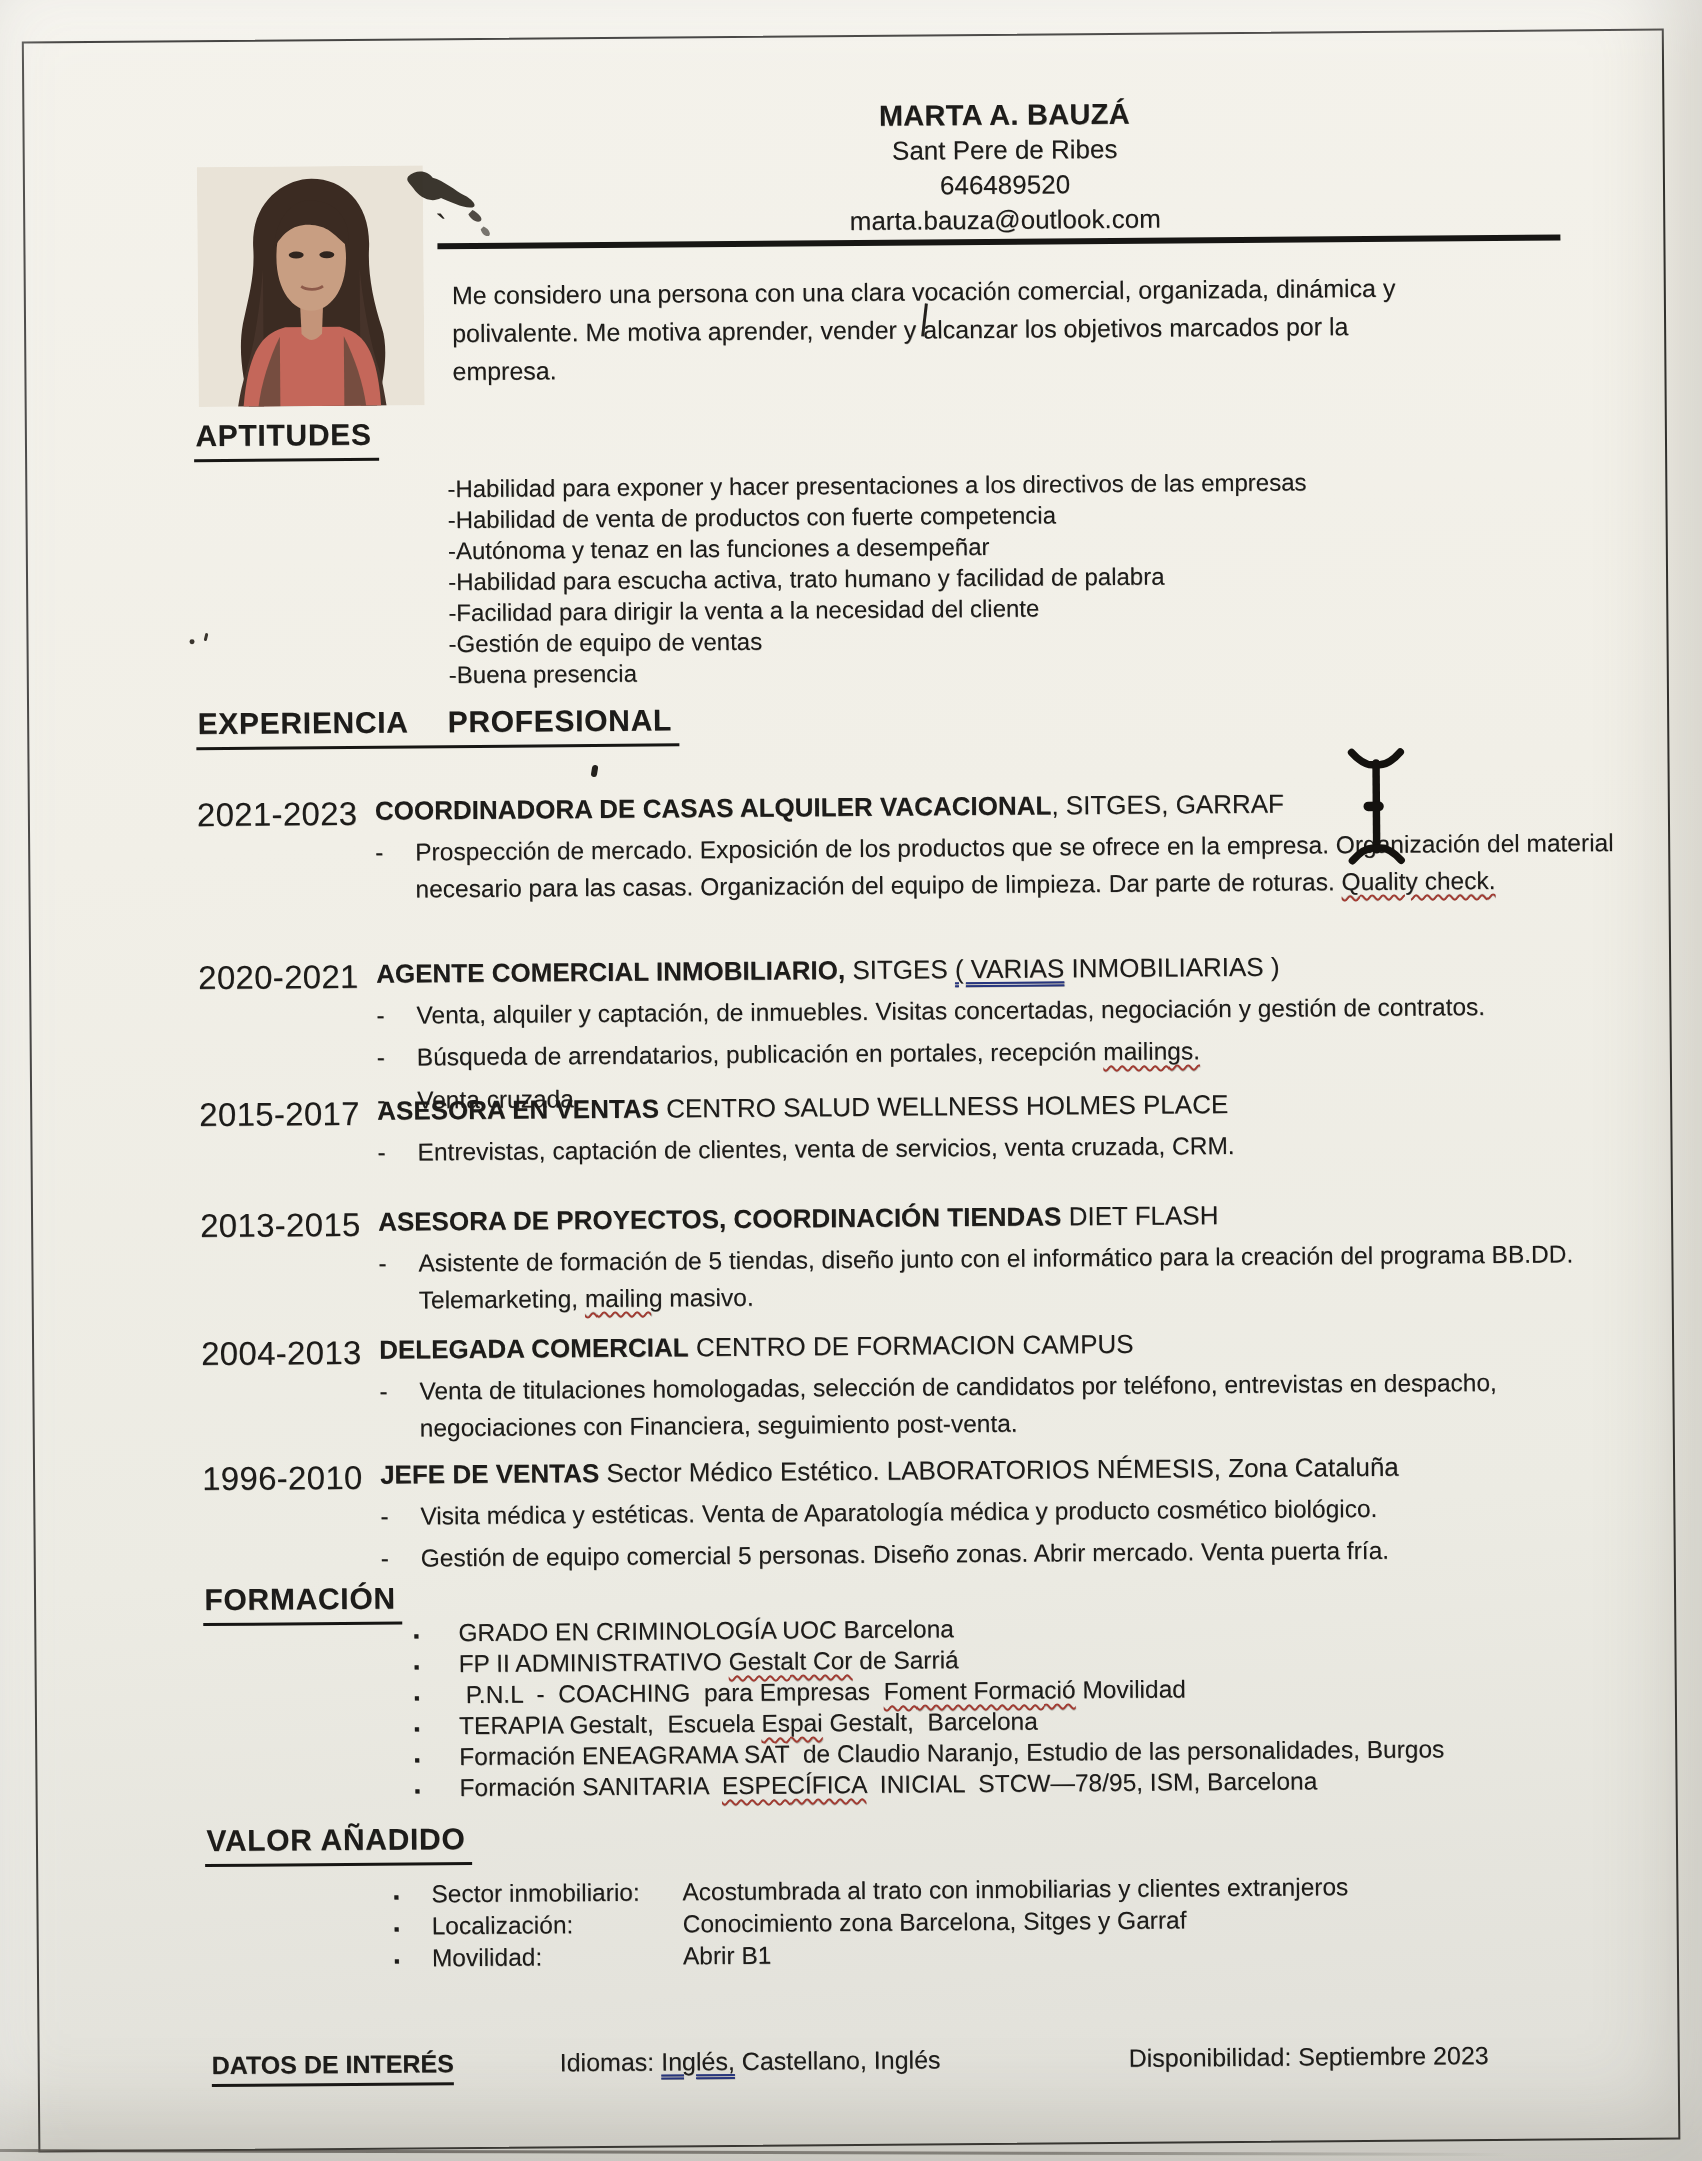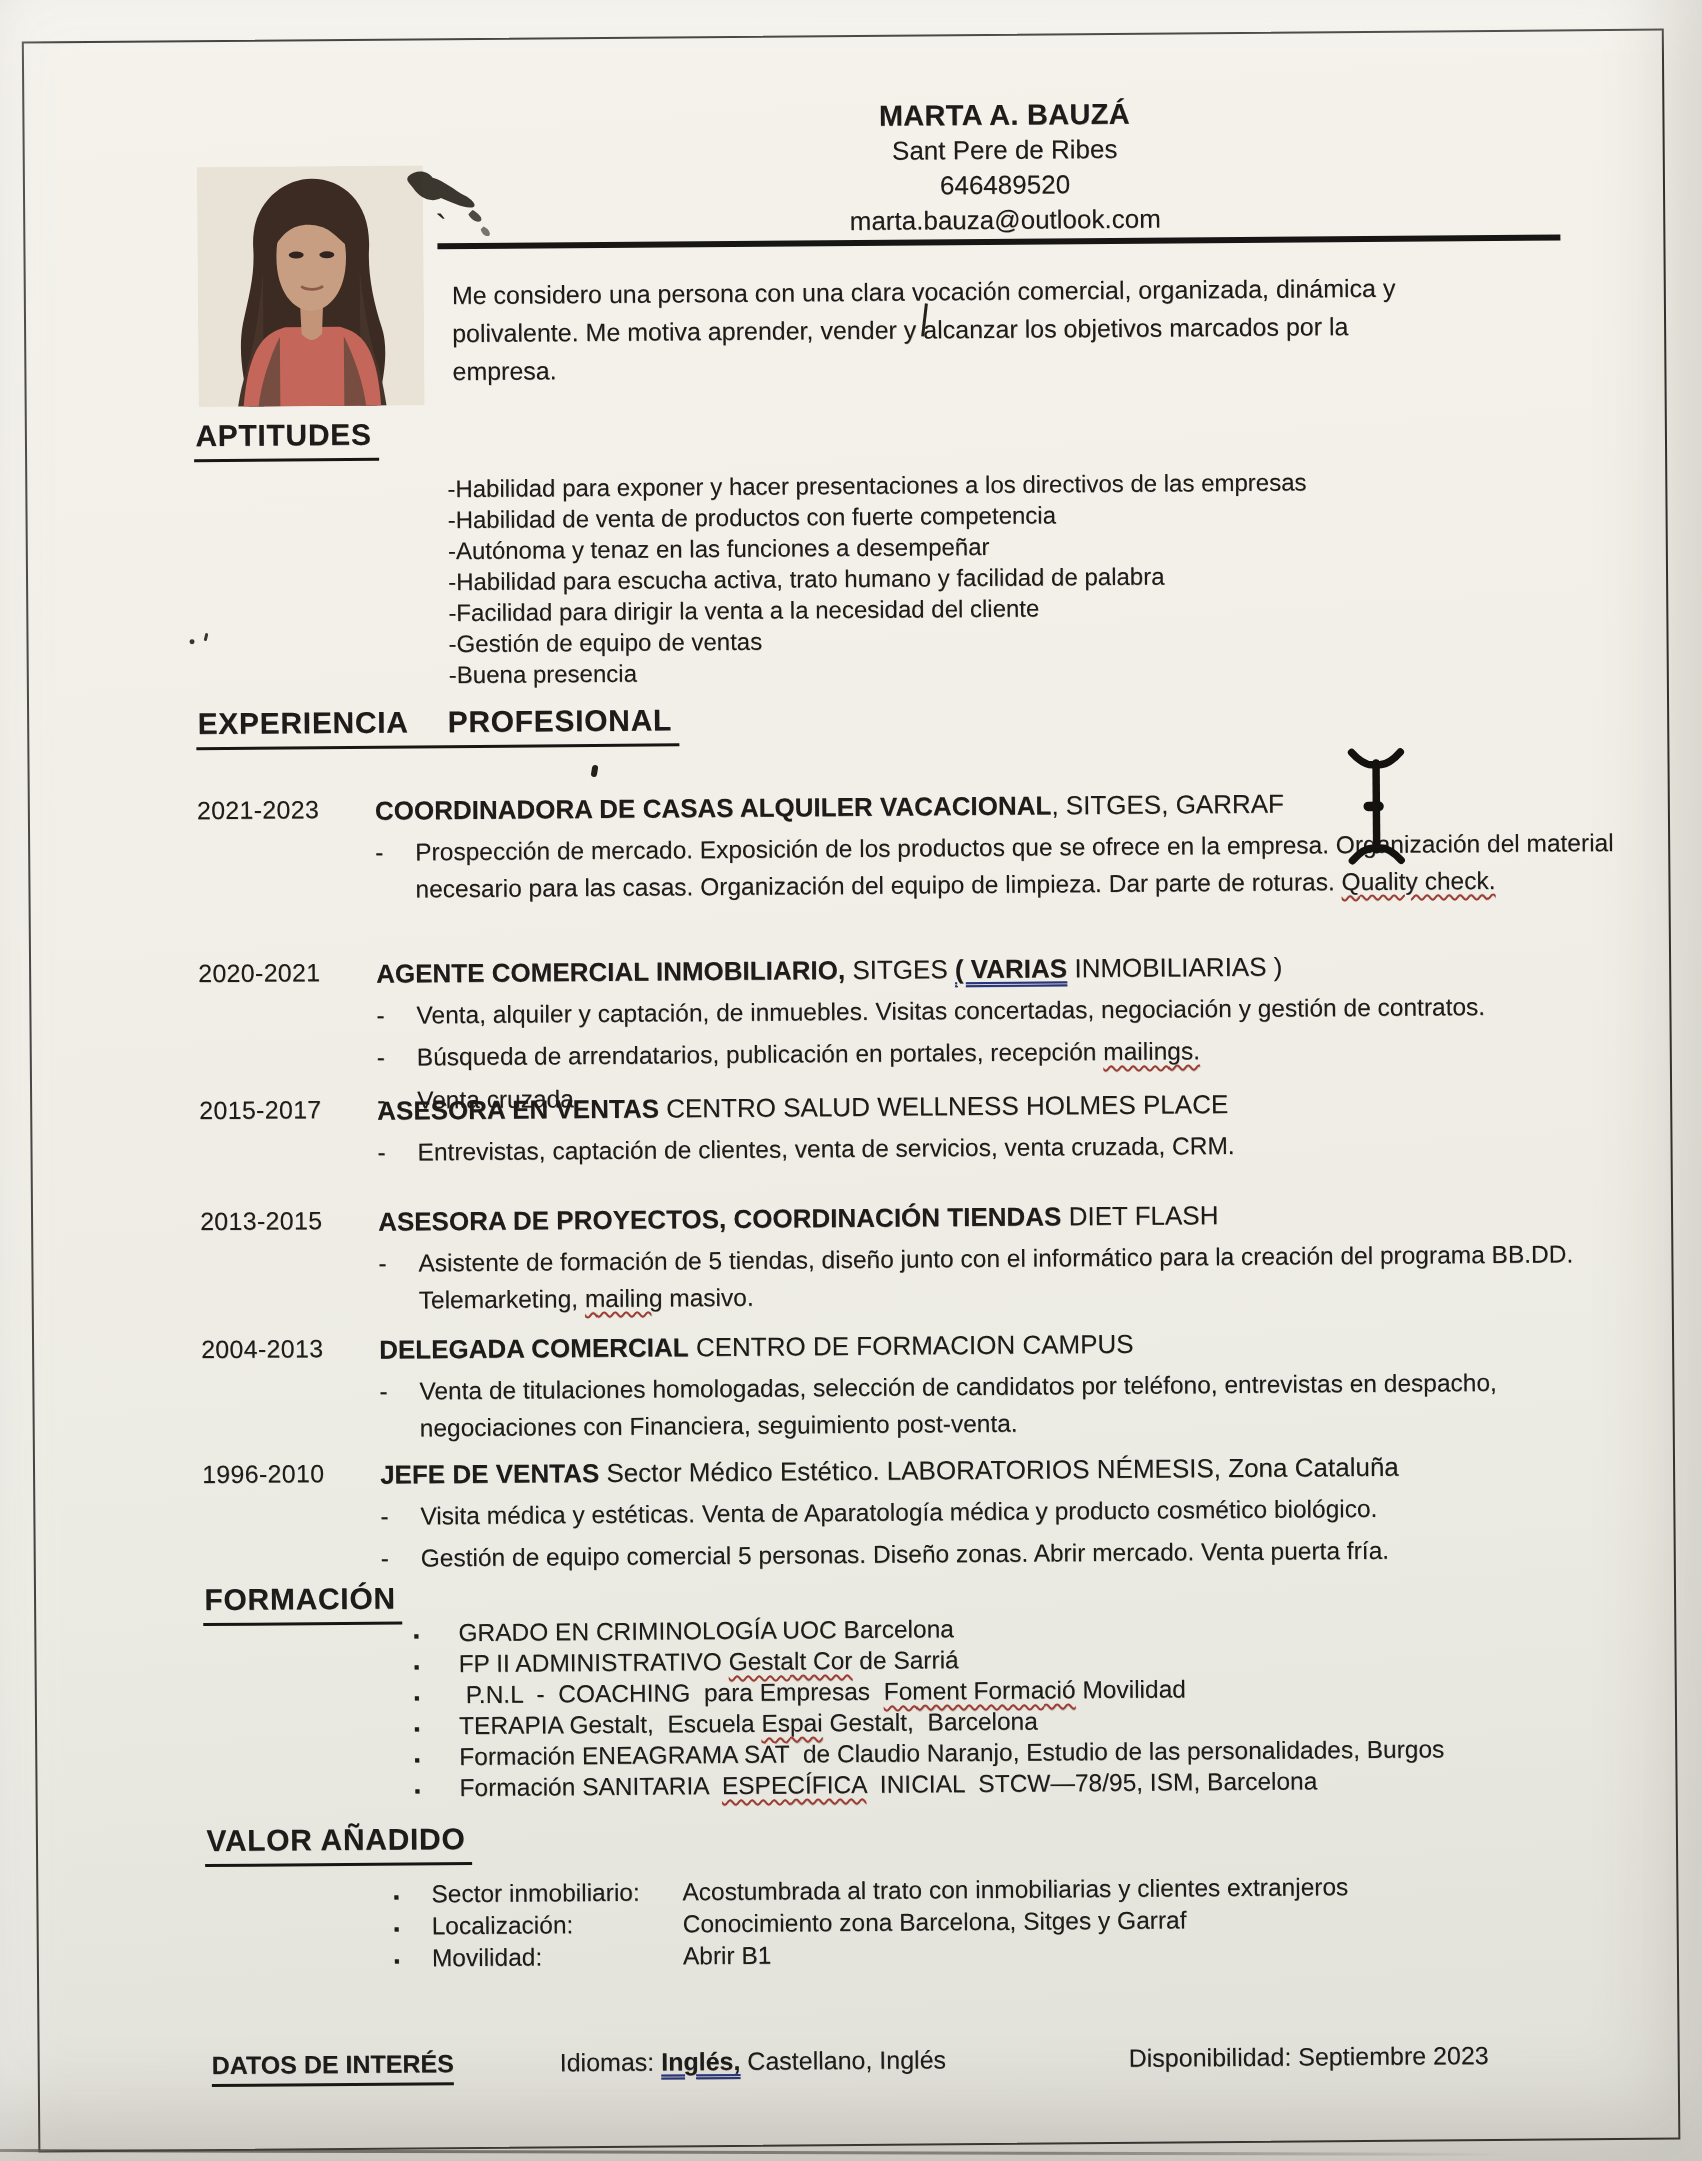--- a/index.html
+++ b/index.html
@@ -12,33 +12,33 @@
   .frame{position:absolute;left:30px;top:35px;width:1638px;height:2107px;
     border:2.7px solid rgba(26,25,23,.92);}
   .paper-edge{position:absolute;left:0;top:2151px;width:1506px;height:3.4px;
     background:linear-gradient(90deg,rgba(60,56,50,.75),rgba(60,56,50,.55) 70%,rgba(60,56,50,0));transform:rotate(0.15deg);}
   .txt{text-shadow:0.3px 0.4px 0.5px rgba(45,40,33,.4);}
   .rich{white-space:pre-wrap;}
   .m-b{font-weight:bold;}
   .m-r{text-decoration-line:underline;text-decoration-style:wavy;text-decoration-color:#a23a31;
        text-decoration-thickness:2px;text-underline-offset:4.8px;}
   .m-u2{text-decoration-line:underline;text-decoration-style:double;text-decoration-color:#27357e;
-       text-decoration-thickness:2px;text-underline-offset:4.1px;font-weight:bold;}
+       text-decoration-thickness:2px;text-underline-offset:4.1px;}
   .h{font-weight:bold;font-size:30px;letter-spacing:0.7px;display:inline-block;
      border-bottom:3.4px solid #171614;padding:0 6.8px 6.1px 1.4px;white-space:pre-wrap;}
   .hdr{position:absolute;left:501px;top:99px;width:1022px;text-align:center;line-height:35px;font-size:26px;}
   .hdr .nm{font-weight:bold;font-size:29px;letter-spacing:0.3px;}
   .rule{position:absolute;left:444px;top:240px;width:1123px;height:6.1px;background:#171614;}
   .summary{position:absolute;left:458px;top:273px;width:995px;font-size:25px;line-height:38px;}
   .apt-h{position:absolute;left:199px;top:414px;}
   .apt-list{position:absolute;left:452px;top:470px;font-size:24px;line-height:31px;}
   .exp-h{position:absolute;left:199px;top:702px;}
   .exp-h .h{word-spacing:11px;}
   .entry{position:absolute;left:0;width:1702px;}
-  .years{position:absolute;left:199px;top:1.4px;font-size:25px;letter-spacing:0.3px;}
+  .years{position:absolute;left:199px;top:1.4px;font-size:33px;letter-spacing:0.3px;}
   .econtent{margin-left:377px;width:1267px;}
   .etitle{font-size:26px;line-height:34px;}
   .brow{display:flex;margin-top:5.5px;}
   .brow .dash{width:40px;flex:0 0 40px;font-size:24.5px;line-height:37px;}
   .btext{width:1206px;font-size:24.5px;line-height:37px;}
   .for-h{position:absolute;left:199px;top:1578px;}
   .for-list{position:absolute;left:409px;top:1614px;font-size:24.5px;line-height:31px;}
   .for-row{display:flex;height:31px;align-items:baseline;}
   .for-row .sq{width:45px;flex:0 0 45px;font-size:16.4px;}
   .val-h{position:absolute;left:199px;top:1819px;}

